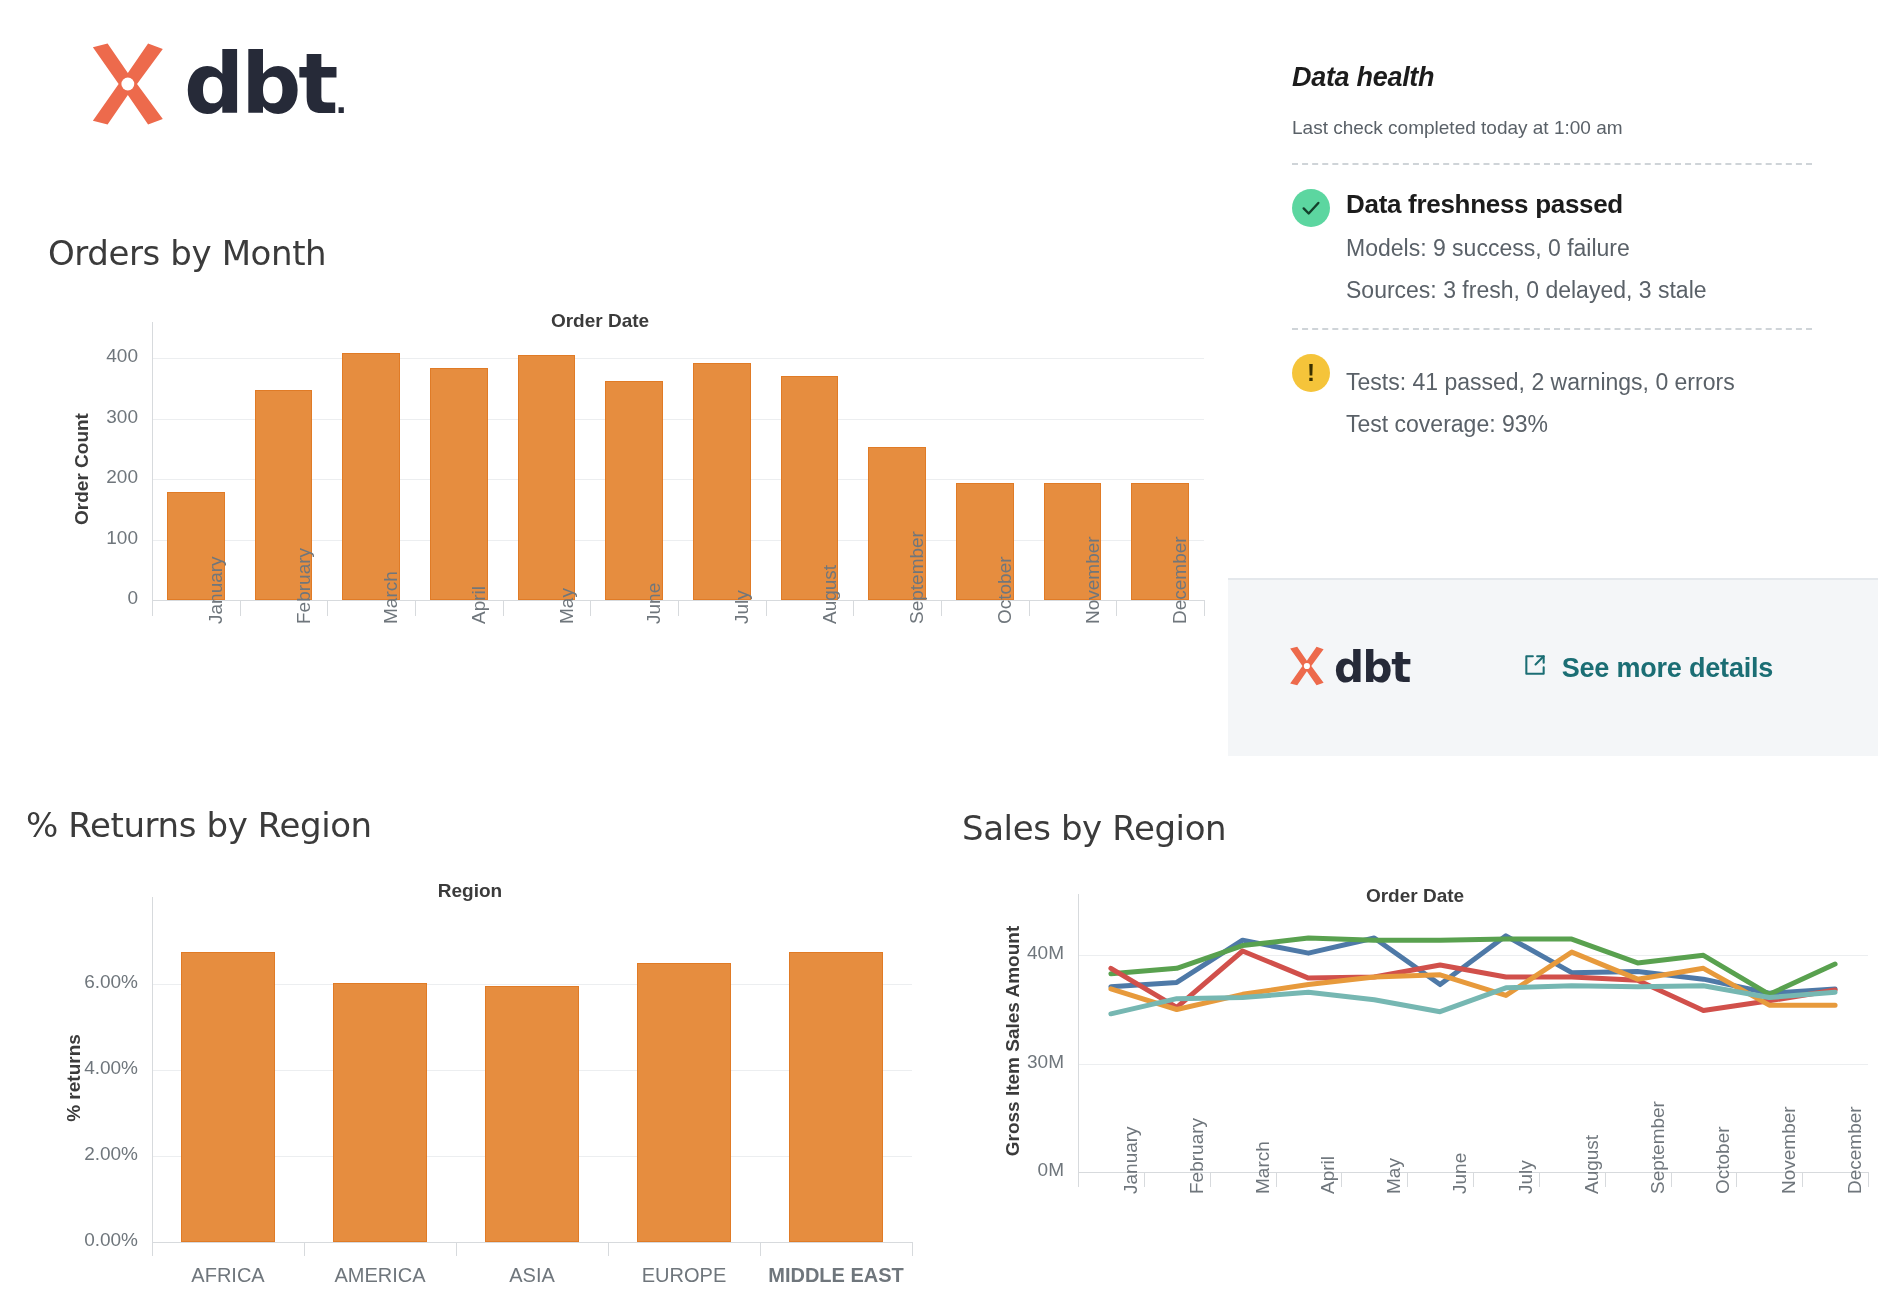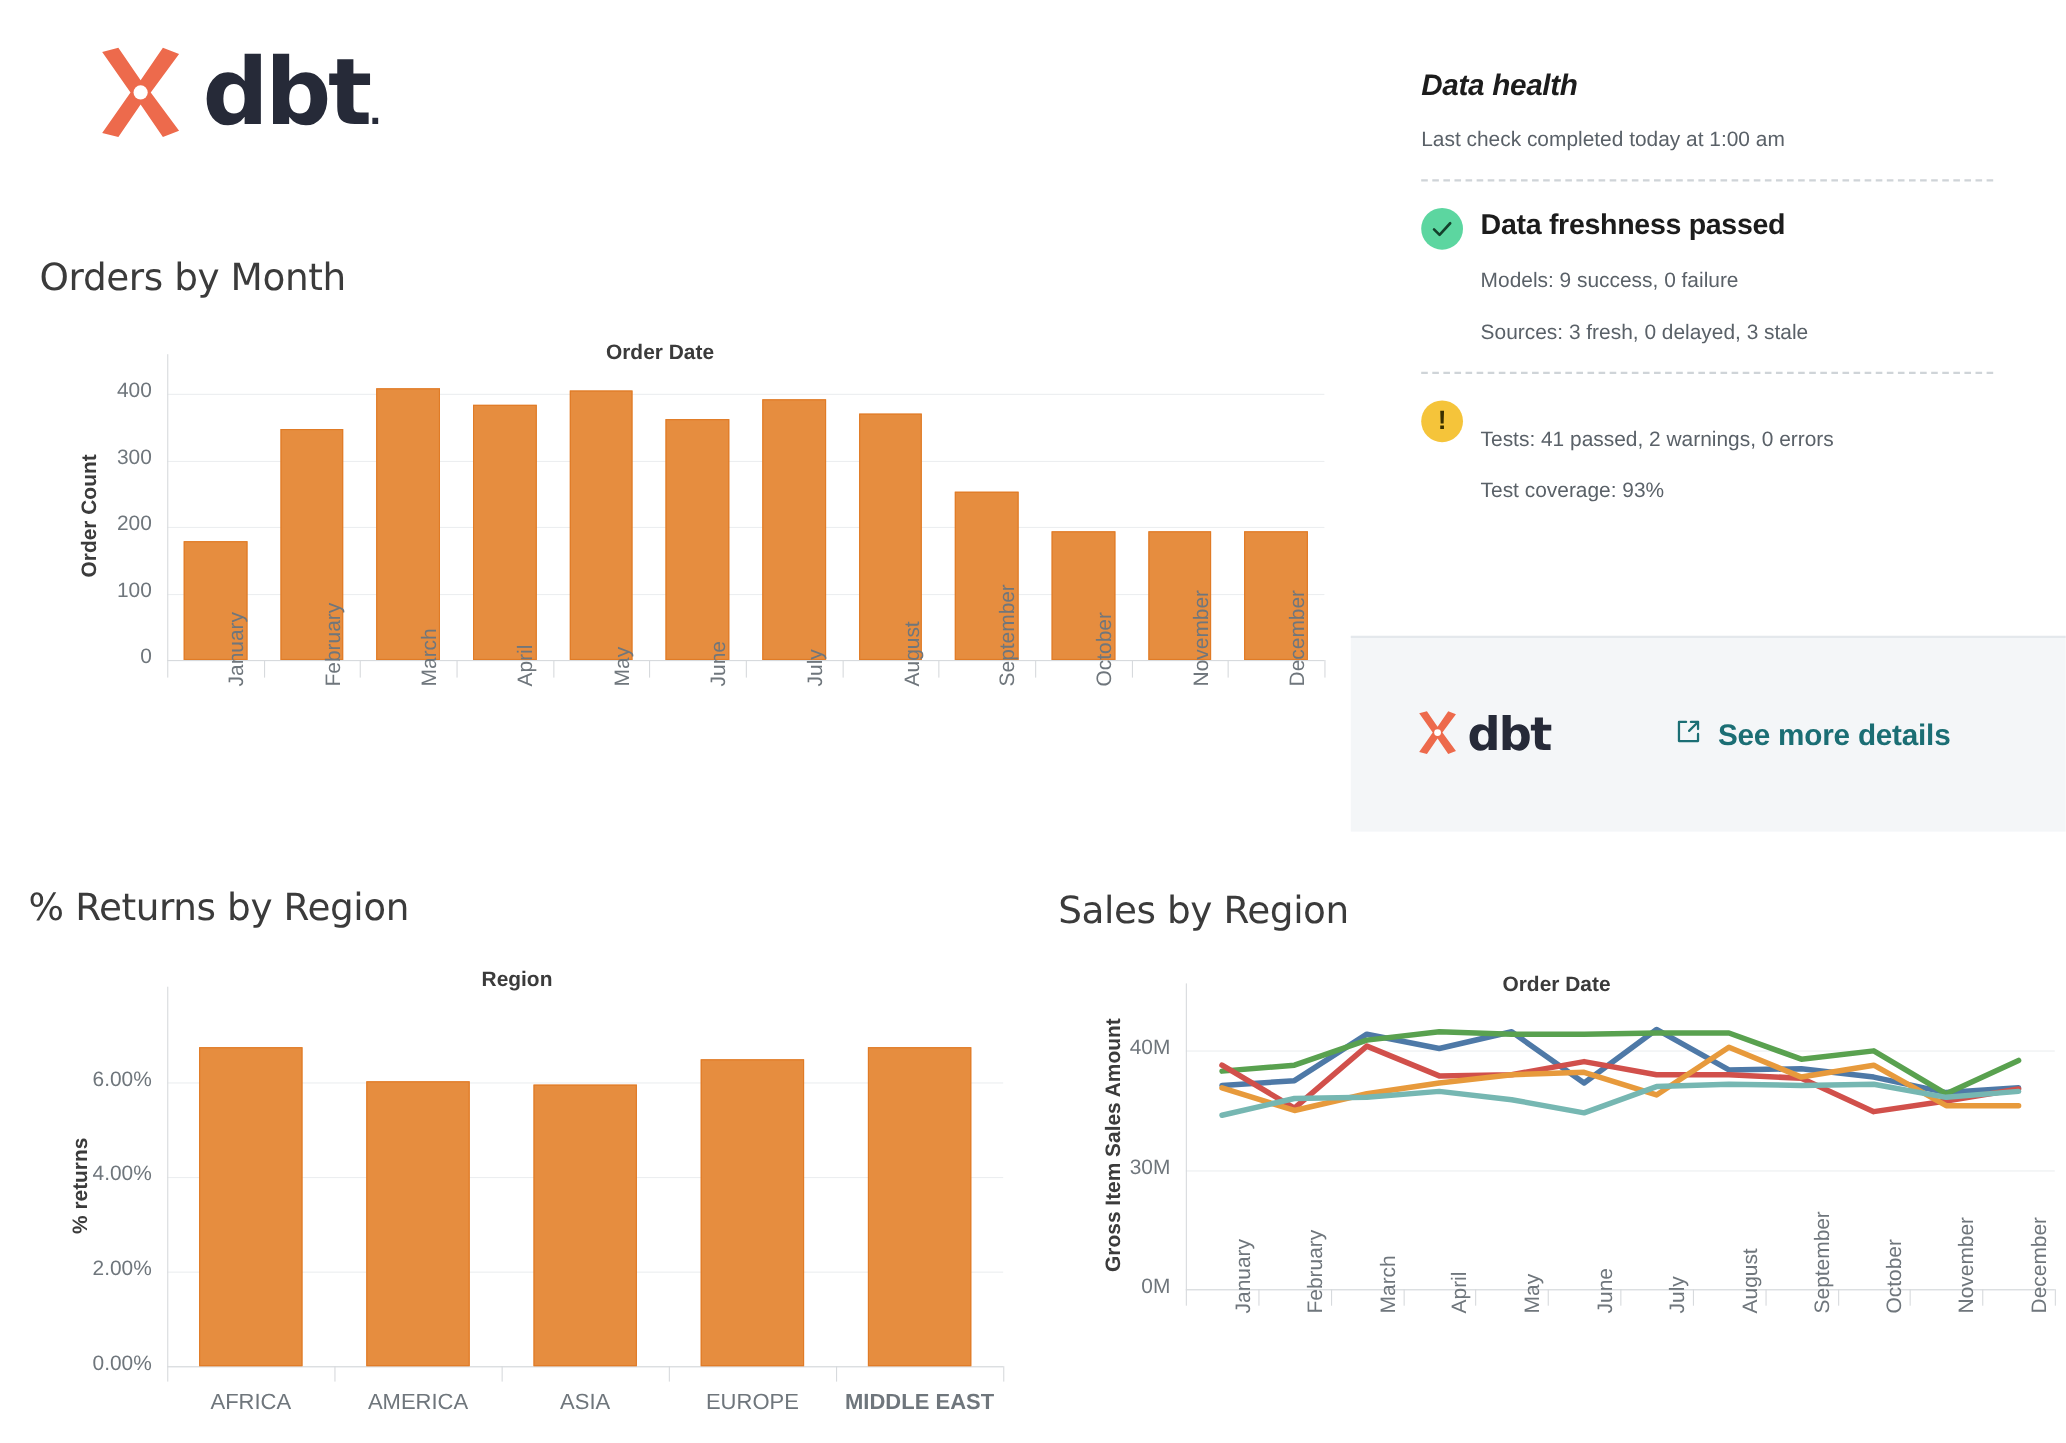--- a/index.html
+++ b/index.html
@@ -36,21 +36,21 @@
   .dashline { margin: 24px 0 22px 0; border-top: 2px dashed #cfd4d8; height: 0; }
   .health-row { display: flex; align-items: flex-start; gap: 16px; }
   .status-badge {
     flex: 0 0 auto; width: 38px; height: 38px; border-radius: 50%;
     display: flex; align-items: center; justify-content: center; margin-top: 2px;
   }
   .badge-ok { background: #5CD6A0; }
   .badge-warn { background: #F5C43A; }
   .badge-warn .bang { color: #3a3000; font-weight: bold; font-size: 24px; line-height: 1; }
   .health-heading { font-size: 26px; font-weight: bold; color: #1c1c1c; letter-spacing: -0.3px; }
-  .health-detail { font-size: 19px; color: #5a6168; margin-top: 25px; }
+  .health-detail { font-size: 23px; color: #5a6168; margin-top: 15px; }
   .health-body { padding-top: 2px; }
 
   
   #cta-card {
     position: absolute; left: 1228px; top: 578px; width: 650px; height: 178px;
     background: #f4f6f8; border-top: 2px solid #e4e8ec;
     display: flex; align-items: center;
   }
   #cta-logo { display: flex; align-items: center; margin-left: 56px; }
   #cta-logo .dbt-word { font-size: 42px; letter-spacing: -1.5px; margin-left: 6px; }
@@ -150,21 +150,21 @@
         <svg width="26" height="26" viewBox="0 0 24 24">
           <path d="M10 4 H4 V20 H20 V14" fill="none" stroke="#1B6E74" stroke-width="1.9" stroke-linecap="round" stroke-linejoin="round"></path>
           <path d="M14 4 H20 V10" fill="none" stroke="#1B6E74" stroke-width="1.9" stroke-linecap="round" stroke-linejoin="round"></path>
           <path d="M20 4 L12.5 11.5" fill="none" stroke="#1B6E74" stroke-width="1.9" stroke-linecap="round"></path>
         </svg>
       </span>
       <span>See more details</span>
     </div>
   </div>
 
-  <div class="chart-title" style="left:36px; top:233px;">Orders by Month</div>
+  <div class="chart-title" style="left:48px; top:233px;">Orders by Month</div>
   <div class="axis-head" id="c1-head" style="left:0; top:310px; width:1200px; text-align:center;">Order Date</div>
   <div id="chart1">
       <div class="gridline" style="left:152px; top:600px; width:1052px;"></div>
       <div class="ytick" style="left:56px; top:587px; width:82px;">0</div>
       <div class="gridline" style="left:152px; top:539.5348837209302px; width:1052px;"></div>
       <div class="ytick" style="left:56px; top:526.5348837209302px; width:82px;">100</div>
       <div class="gridline" style="left:152px; top:479.06976744186045px; width:1052px;"></div>
       <div class="ytick" style="left:56px; top:466px; width:82px;">200</div>
       <div class="gridline" style="left:152px; top:418.6046511627907px; width:1052px;"></div>
       <div class="ytick" style="left:56px; top:405.6046511627907px; width:82px;">300</div>

